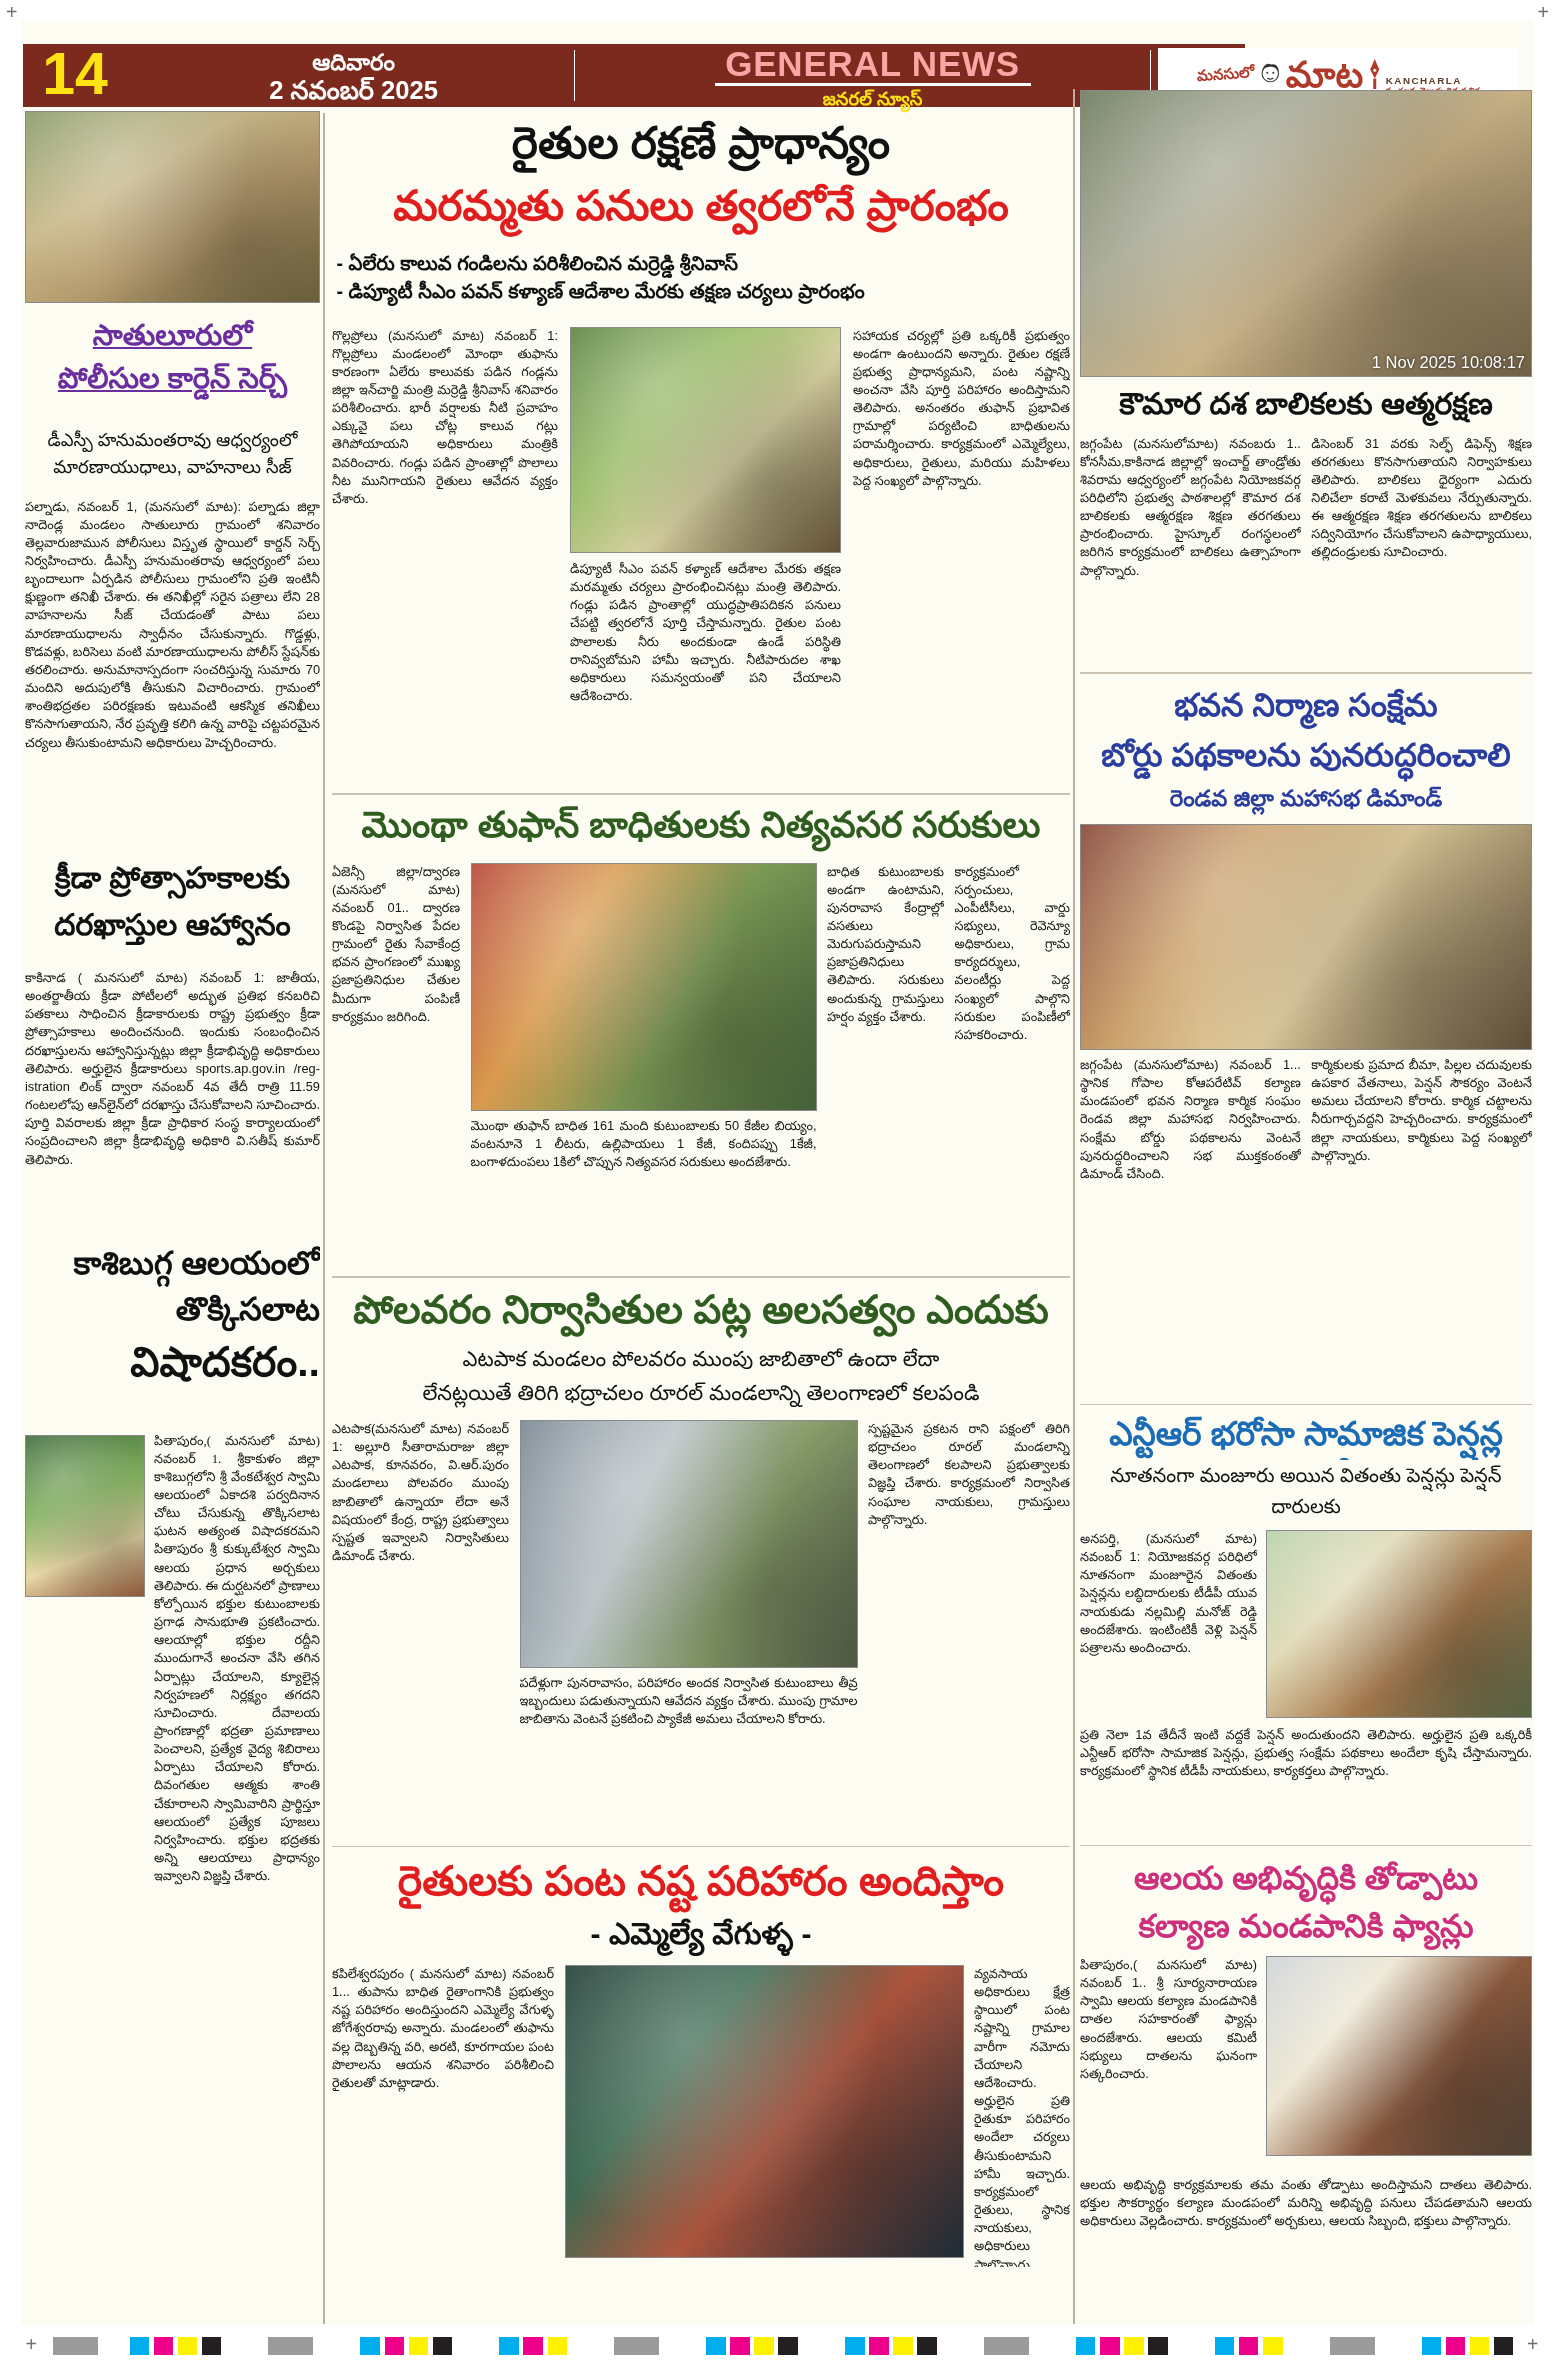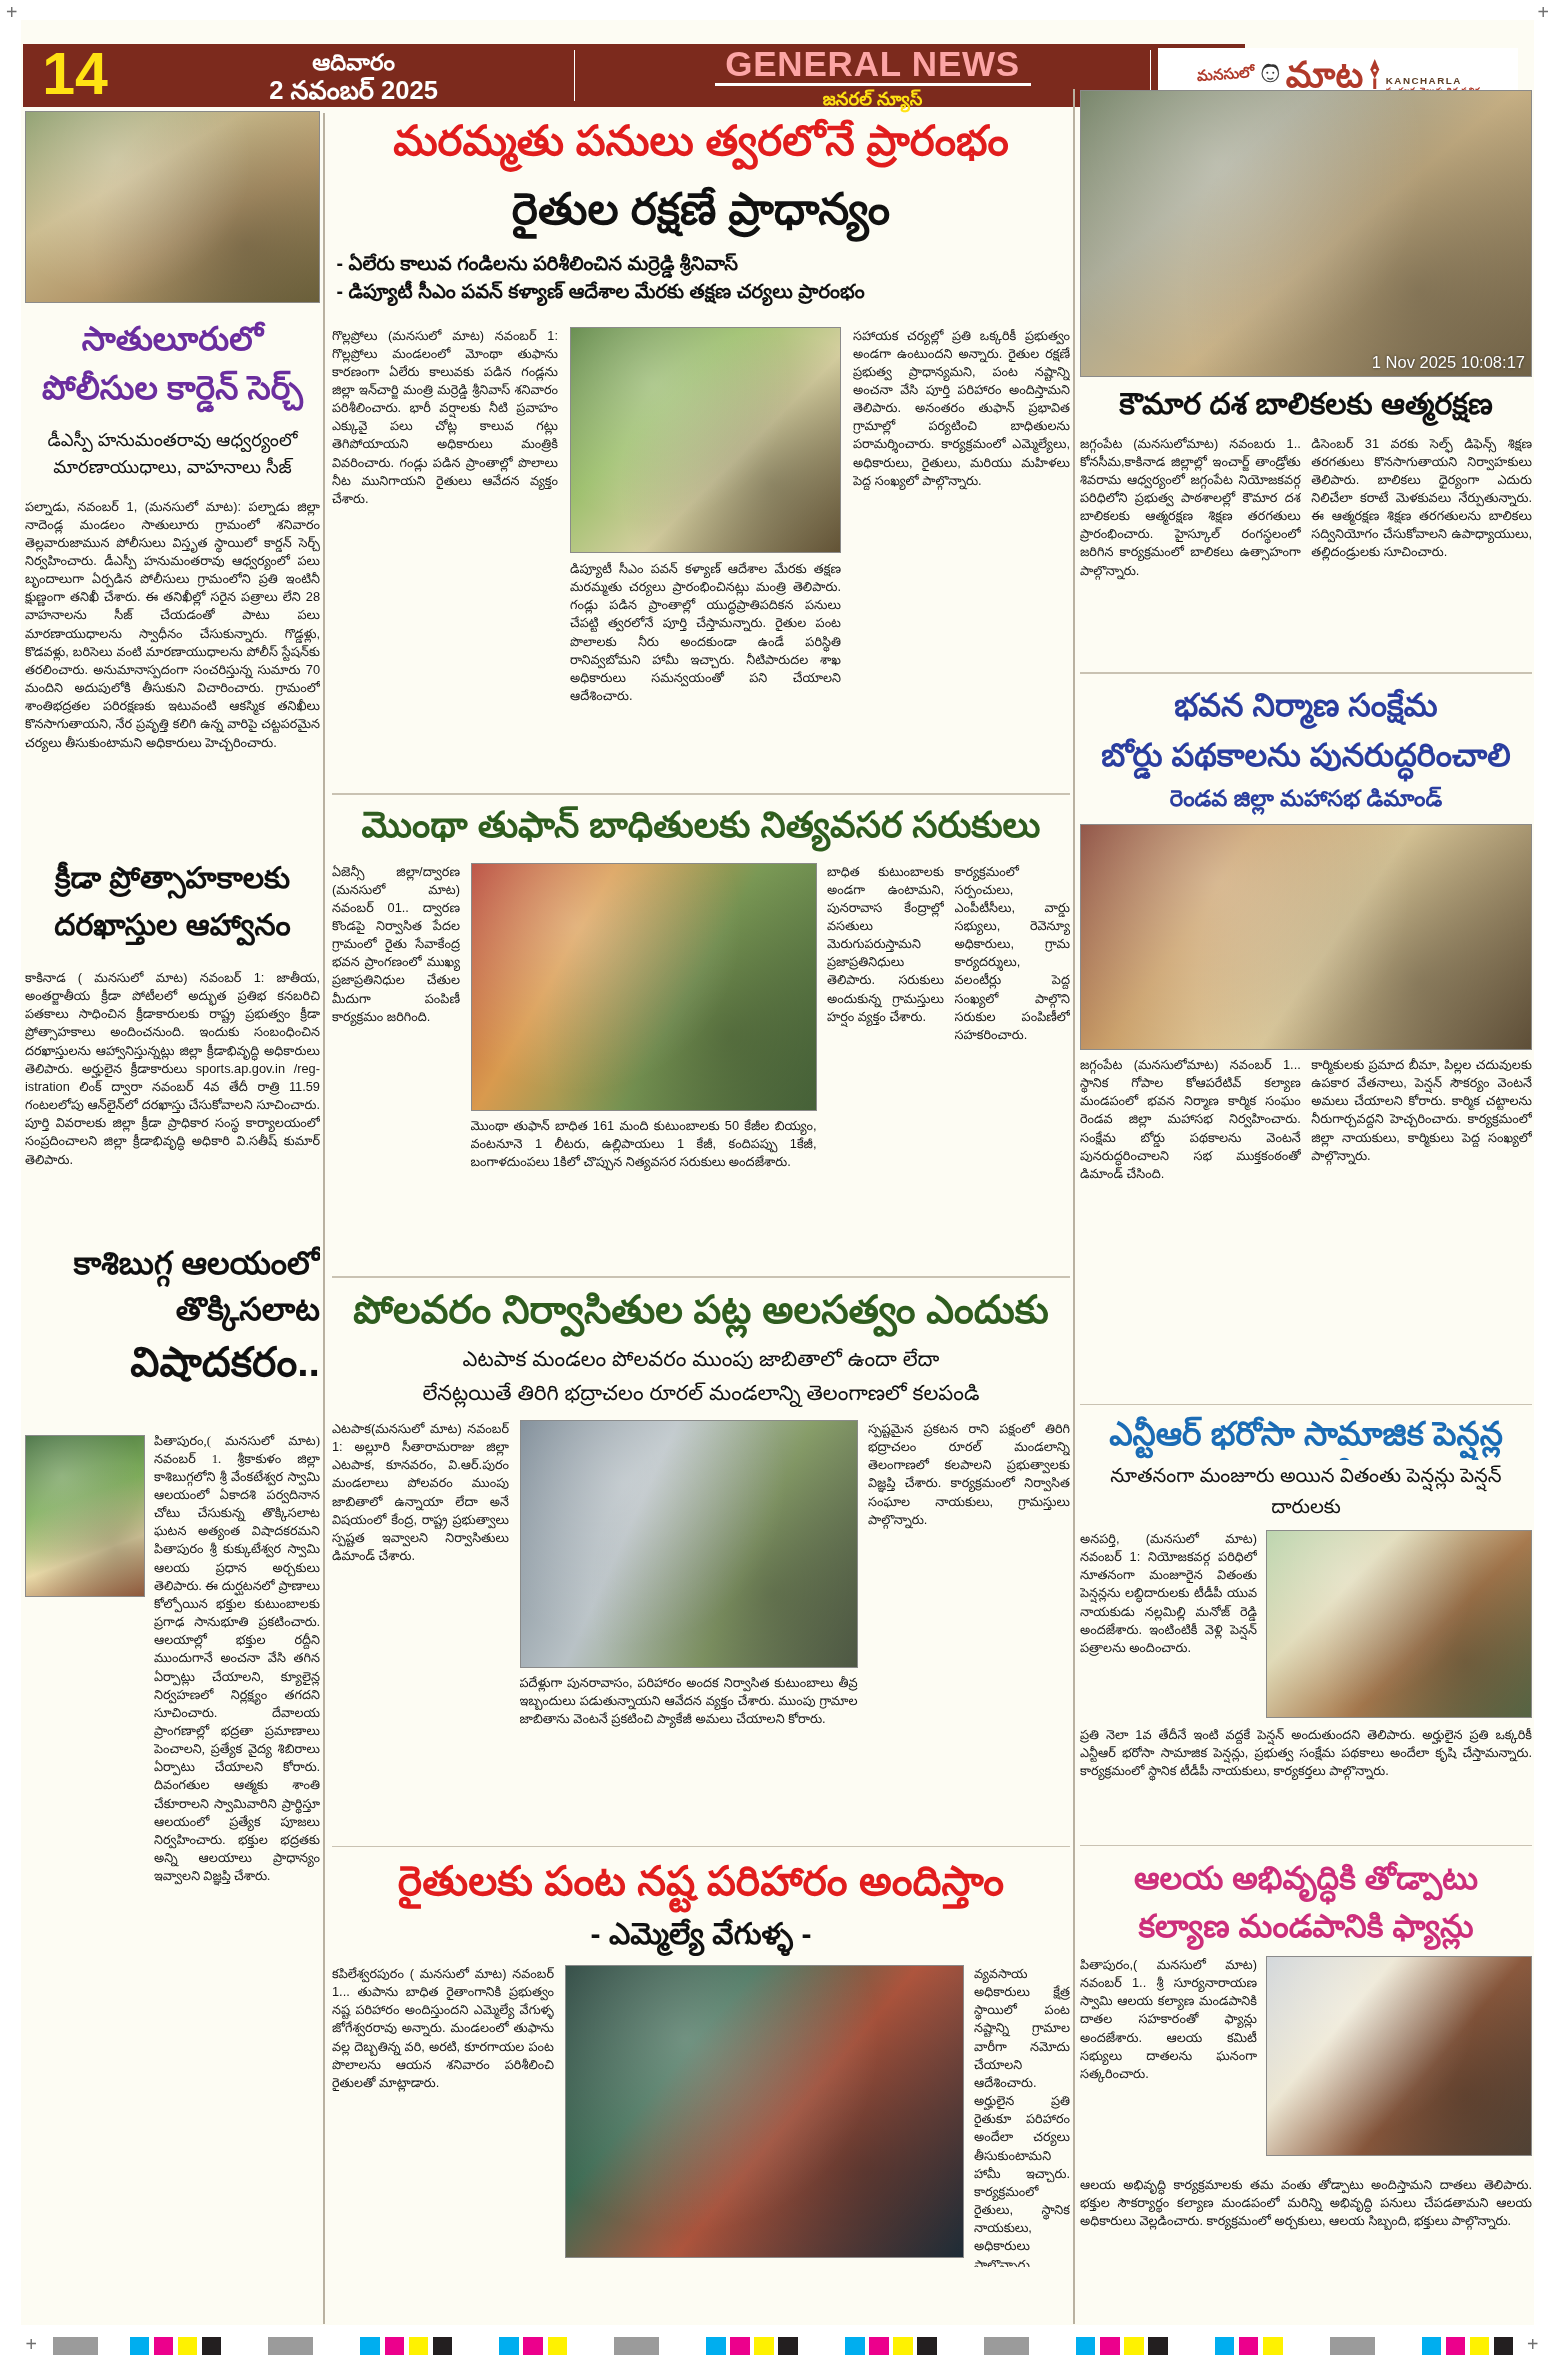--- a/index.html
+++ b/index.html
@@ -100,21 +100,21 @@
       <span class="mh-tagline2">సంచలన తెలుగు దిన పత్రిక</span>
     </span>
   </div>
 
   <div class="vrule" style="left:323px;top:113px;height:2211px;"></div>
   <div class="vrule" style="left:1073px;top:89px;height:2235px;"></div>
 
   <div class="col" style="left:25px;top:111px;width:295px;height:2214px;overflow:hidden;">
     <div class="photo" style="width:295px;height:192px;background:linear-gradient(150deg,#8a9c6a 0%,#c9b98a 35%,#b59a6d 60%,#74683f 100%);"></div>
 
-    <div class="hl h-purple" style="font-size:33px;line-height:1.5;margin-top:10.5px;height:113px;">
+    <div class="hl h-purple" style="font-size:29px;line-height:1.5;margin-top:10.5px;height:113px;text-decoration:underline;">
       <span>సాతులూరులో</span><br>
       <span>పోలీసుల కార్డెన్ సెర్చ్</span>
     </div>
     <div class="subhl" style="font-size:18px;line-height:1.55;height:65px;">డీఎస్పీ హనుమంతరావు ఆధ్వర్యంలో మారణాయుధాలు, వాహనాలు సీజ్</div>
     <div class="bodytxt" style="height:347px;margin-top:6px;">పల్నాడు, నవంబర్ 1, (మనసులో మాట): పల్నాడు జిల్లా నాదెండ్ల మండలం సాతులూరు గ్రామంలో శనివారం తెల్లవారుజామున పోలీసులు విస్తృత స్థాయిలో కార్డన్ సెర్చ్ నిర్వహించారు. డీఎస్పీ హనుమంతరావు ఆధ్వర్యంలో పలు బృందాలుగా ఏర్పడిన పోలీసులు గ్రామంలోని ప్రతి ఇంటినీ క్షుణ్ణంగా తనిఖీ చేశారు. ఈ తనిఖీల్లో సరైన పత్రాలు లేని 28 వాహనాలను సీజ్ చేయడంతో పాటు పలు మారణాయుధాలను స్వాధీనం చేసుకున్నారు. గొడ్డళ్లు, కొడవళ్లు, బరిసెలు వంటి మారణాయుధాలను పోలీస్ స్టేషన్‌కు తరలించారు. అనుమానాస్పదంగా సంచరిస్తున్న సుమారు 70 మందిని అదుపులోకి తీసుకుని విచారించారు. గ్రామంలో శాంతిభద్రతల పరిరక్షణకు ఇటువంటి ఆకస్మిక తనిఖీలు కొనసాగుతాయని, నేర ప్రవృత్తి కలిగి ఉన్న వారిపై చట్టపరమైన చర్యలు తీసుకుంటామని అధికారులు హెచ్చరించారు.</div>
 
     <div class="hl h-black" style="font-size:30px;line-height:1.55;margin-top:10.5px;height:108px;">
       <span>క్రీడా ప్రోత్సాహకాలకు</span><br>
       <span>దరఖాస్తుల ఆహ్వానం</span>
     </div>
@@ -126,22 +126,22 @@
       <span style="font-size:41px;">విషాదకరం..</span>
     </div>
     <div style="margin-top:7.5px;height:797px;overflow:hidden;font-family:Liberation Serif, serif;">
       <div class="photo" style="float:left;width:120px;height:162px;margin:3px 9px 4.5px 0;background:linear-gradient(160deg,#3f6b3a 0%,#7fae5b 40%,#e8d9a8 70%,#9a5f3f 100%);"></div>
       <div class="bodytxt" style="height:797px;">పితాపురం,( మనసులో మాట) నవంబర్ 1. శ్రీకాకుళం జిల్లా కాశిబుగ్గలోని శ్రీ వేంకటేశ్వర స్వామి ఆలయంలో ఏకాదశి పర్వదినాన చోటు చేసుకున్న తొక్కిసలాట ఘటన అత్యంత విషాదకరమని పితాపురం శ్రీ కుక్కుటేశ్వర స్వామి ఆలయ ప్రధాన అర్చకులు తెలిపారు. ఈ దుర్ఘటనలో ప్రాణాలు కోల్పోయిన భక్తుల కుటుంబాలకు ప్రగాఢ సానుభూతి ప్రకటించారు. ఆలయాల్లో భక్తుల రద్దీని ముందుగానే అంచనా వేసి తగిన ఏర్పాట్లు చేయాలని, క్యూలైన్ల నిర్వహణలో నిర్లక్ష్యం తగదని సూచించారు. దేవాలయ ప్రాంగణాల్లో భద్రతా ప్రమాణాలు పెంచాలని, ప్రత్యేక వైద్య శిబిరాలు ఏర్పాటు చేయాలని కోరారు. దివంగతుల ఆత్మకు శాంతి చేకూరాలని స్వామివారిని ప్రార్థిస్తూ ఆలయంలో ప్రత్యేక పూజలు నిర్వహించారు. భక్తుల భద్రతకు అన్ని ఆలయాలు ప్రాధాన్యం ఇవ్వాలని విజ్ఞప్తి చేశారు.</div>
     </div>
   </div>
 
   <div class="col" style="left:332px;top:113px;width:738px;height:2213px;overflow:hidden;">
 
+    <div class="hl h-black" style="font-size:44px;line-height:1.35;height:65px;">రైతుల రక్షణే ప్రాధాన్యం</div>
     <div class="hl h-red" style="font-size:42px;line-height:1.35;height:66px;">మరమ్మతు పనులు త్వరలోనే ప్రారంభం</div>
-    <div class="hl h-black" style="font-size:44px;line-height:1.35;height:65px;">రైతుల రక్షణే ప్రాధాన్యం</div>
     <div class="bullets" style="height:72px;margin:4.5px 0 6px 4.5px;">
       <div>- ఏలేరు కాలువ గండిలను పరిశీలించిన మర్రెడ్డి శ్రీనివాస్</div>
       <div>- డిప్యూటీ సీఎం పవన్ కళ్యాణ్ ఆదేశాల మేరకు తక్షణ చర్యలు ప్రారంభం</div>
     </div>
     <div class="flexrow" style="gap:12px;height:459px;">
       <div class="bodytxt" style="width:226px;height:459px;">గొల్లప్రోలు (మనసులో మాట) నవంబర్ 1: గొల్లప్రోలు మండలంలో మోంథా తుఫాను కారణంగా ఏలేరు కాలువకు పడిన గండ్లను జిల్లా ఇన్‌చార్జి మంత్రి మర్రెడ్డి శ్రీనివాస్ శనివారం పరిశీలించారు. భారీ వర్షాలకు నీటి ప్రవాహం ఎక్కువై పలు చోట్ల కాలువ గట్లు తెగిపోయాయని అధికారులు మంత్రికి వివరించారు. గండ్లు పడిన ప్రాంతాల్లో పొలాలు నీట మునిగాయని రైతులు ఆవేదన వ్యక్తం చేశారు.</div>
       <div style="width:271px;">
         <div class="photo" style="width:271px;height:226px;background:linear-gradient(135deg,#5d8544 0%,#9ec06e 35%,#d6cfa0 60%,#6b5a3a 100%);"></div>
         <div class="bodytxt" style="height:224px;margin-top:7.5px;">డిప్యూటీ సీఎం పవన్ కళ్యాణ్ ఆదేశాల మేరకు తక్షణ మరమ్మతు చర్యలు ప్రారంభించినట్లు మంత్రి తెలిపారు. గండ్లు పడిన ప్రాంతాల్లో యుద్ధప్రాతిపదికన పనులు చేపట్టి త్వరలోనే పూర్తి చేస్తామన్నారు. రైతుల పంట పొలాలకు నీరు అందకుండా ఉండే పరిస్థితి రానివ్వబోమని హామీ ఇచ్చారు. నీటిపారుదల శాఖ అధికారులు సమన్వయంతో పని చేయాలని ఆదేశించారు.</div>
       </div>

